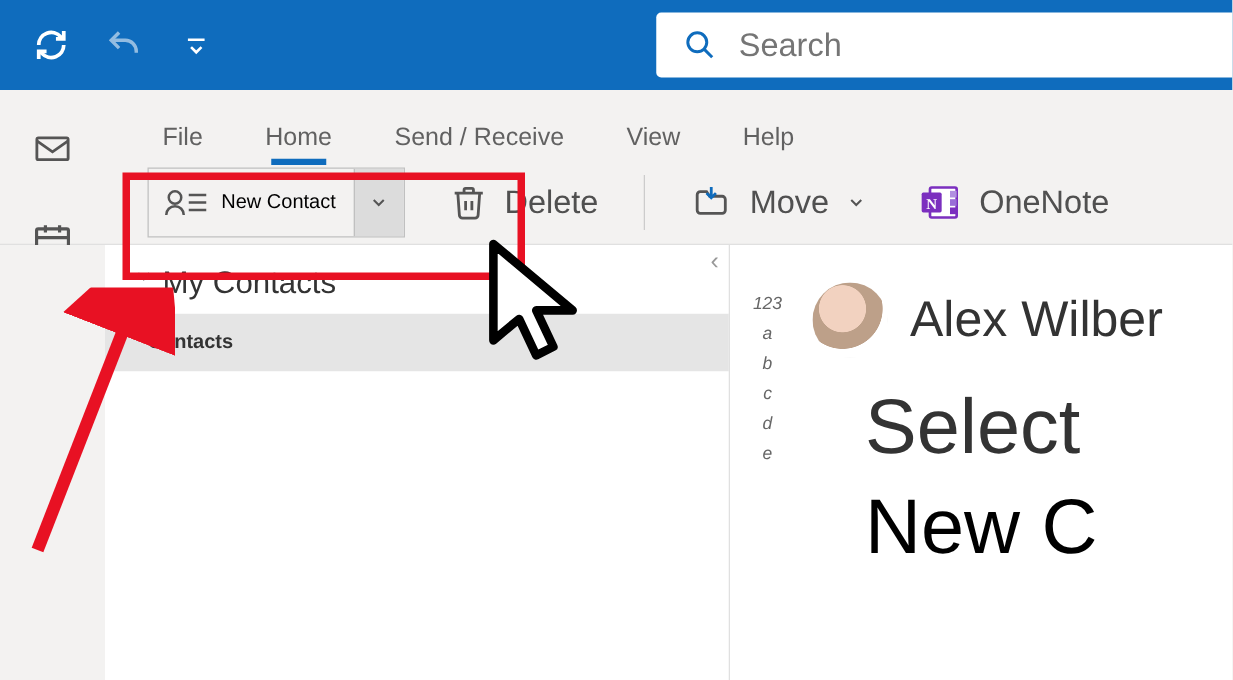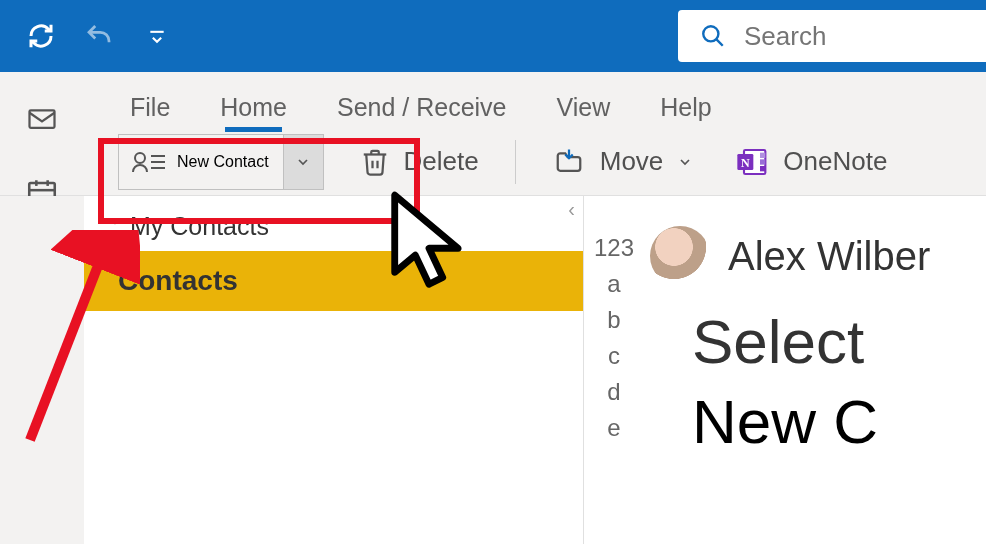--- a/index.html
+++ b/index.html
@@ -5,32 +5,32 @@
   * { box-sizing: border-box; margin: 0; padding: 0; }
   html, body { width: 986px; height: 544px; font-family: "Segoe UI", sans-serif; overflow: hidden; background: #f3f2f1; }
 
   
   .title-bar {
     height: 72px; background: #0f6cbd; display: flex; align-items: center; color: #fff;
   }
   .title-left { display: flex; align-items: center; gap: 28px; padding-left: 26px; }
   .title-icon { width: 30px; height: 30px; display:flex; align-items:center; justify-content:center;}
   .search-box {
-    margin-left: auto; width: 308px; height: 52px; background:#fff;
+    margin-left: auto; width: 461px; height: 52px; background:#fff;
     display:flex; align-items:center; padding:0 22px; gap:18px;
     border-top-left-radius:4px; border-bottom-left-radius:4px;
   }
   .search-box input {
     border:none; outline:none; font-size: 26px; color:#767676; width:100%; background:transparent;
   }
 
   
   .tabs-row {
     display:flex; align-items:flex-end; height:56px; padding-left:130px; gap:50px;
-    font-size:25px; color:#616161; position:relative;
+    font-size:20px; color:#616161; position:relative;
   }
   .tab { padding-bottom:6px; cursor:pointer; position:relative;}
   .tab.active { font-weight:400; }
   .tab.active::after {
     content:""; position:absolute; left:5px; right:5px; bottom:-4px; height:5px; background:#0f6cbd;
   }
 
   
   .ribbon-row {
     display:flex; align-items:center; height:68px; padding-left:118px; gap:30px;
@@ -66,24 +66,24 @@
   }
   .rail-item.active { background:#cfe4f7; }
   .rail-top-stack { position:absolute; top:82px; left:0; width:84px; display:flex; flex-direction:column; align-items:center;}
 
   .nav-col {
     width:500px; background:#fff; border-right:1px solid #e0e0e0;
     padding-top:6px; position:relative;
   }
   .collapse-caret { position:absolute; right:8px; top:2px; font-size:20px; color:#999; cursor:pointer;}
   .group-header { font-size:25px; color:#333; padding:10px 22px; display:flex; align-items:flex-start; gap:6px; cursor:pointer;}
-  .group-item  { font-size:28px; font-weight:600; color:#333; padding:14px 34px; background:#eab308; cursor:pointer;}
+  .group-item  { font-size:16px; font-weight:600; color:#333; padding:14px 34px; background:#e5e5e5; cursor:pointer;}
 
   .content-col { flex:1; display:flex; background:#fff; position:relative; overflow:hidden;}
-  .az-col { width:60px; padding-top:34px; text-align:center; font-size:24px; color:#666;}
+  .az-col { width:60px; padding-top:34px; text-align:center; font-size:14px; color:#666;font-style:italic;}
   .az-col div { padding:4px 0; cursor:pointer;}
   .contact-pane { flex:1; padding-top:30px; position:relative;}
   .contact-card { display:flex; align-items:center; gap:18px; padding-left:6px;}
   .avatar {
     width:60px; height:60px; border-radius:50%; background: radial-gradient(circle at 40% 35%, #f2d2c0 0 35%, #bda089 36% 60%, #fff 61%);
     background-color:#ddd; overflow:hidden;
   }
   .contact-name { font-size:40px; color:#333;}
   .overlay-text { position:absolute; top:110px; left:48px; font-size:62px; color:#333;}
   .overlay-text2 { position:absolute; top:190px; left:48px; font-size:62px; color:#000000;}

